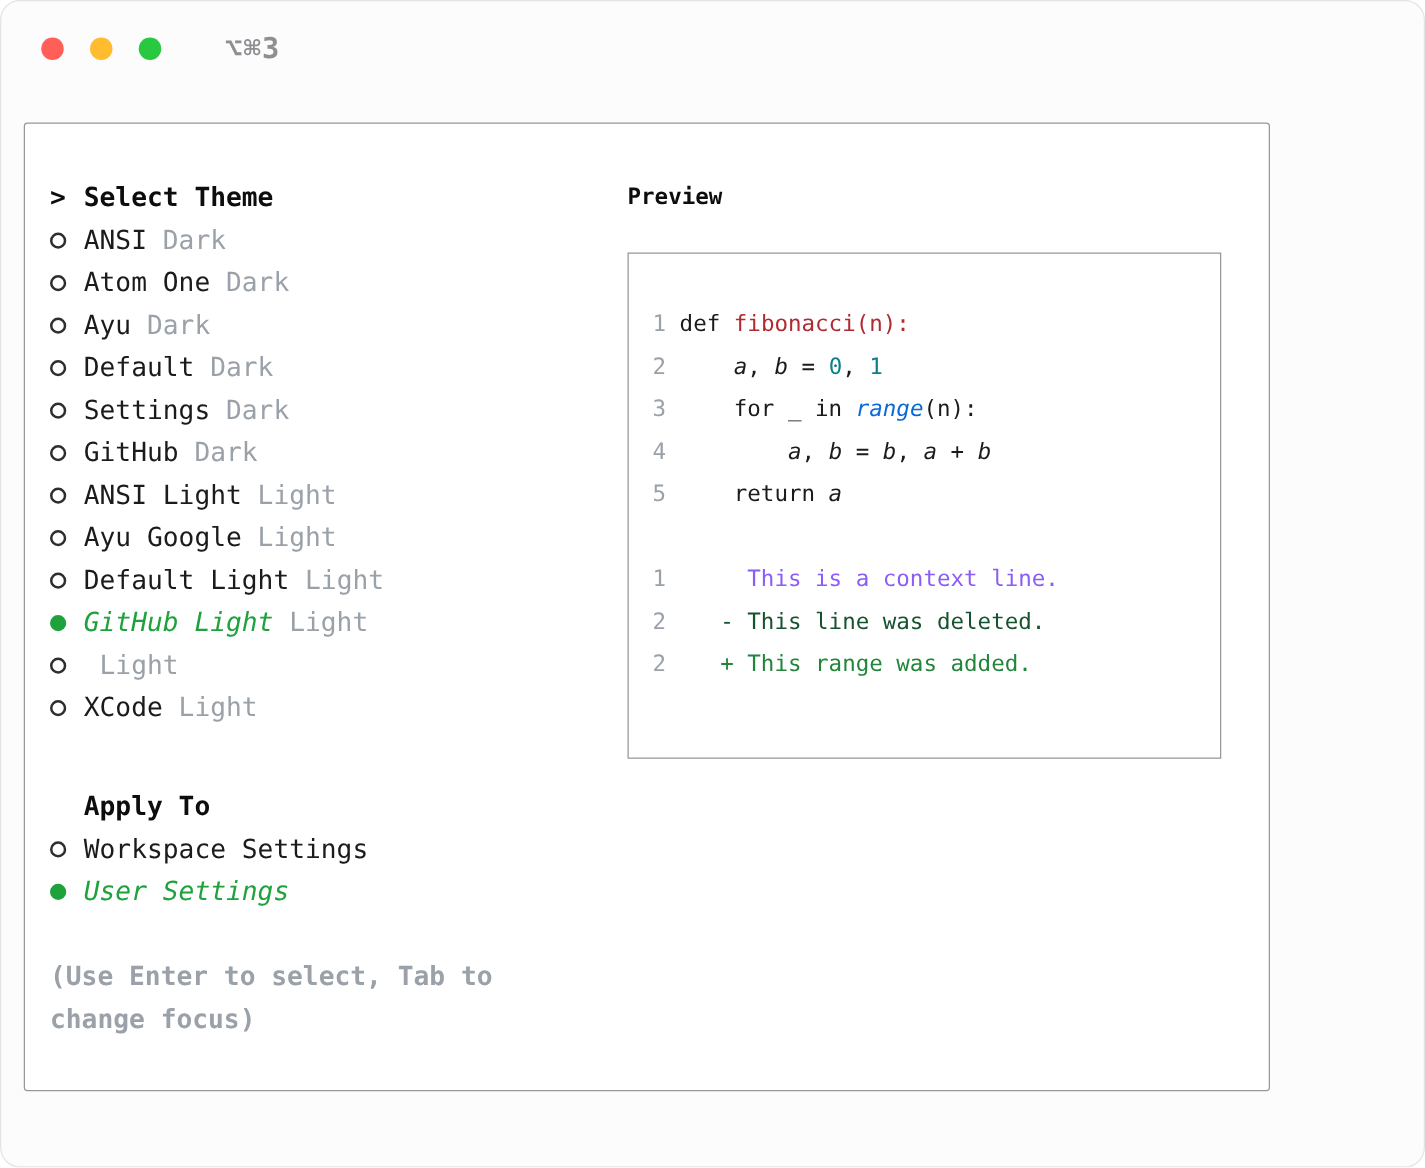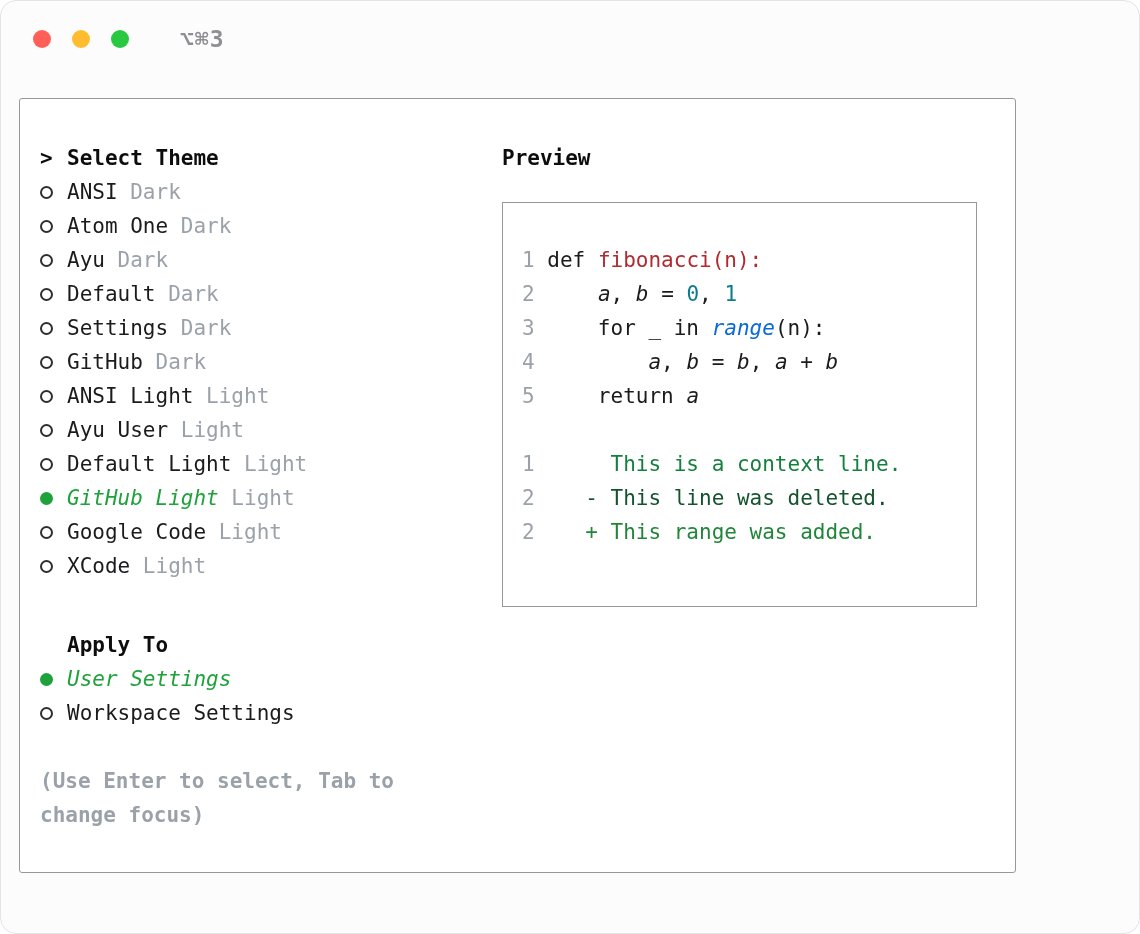--- a/index.html
+++ b/index.html
@@ -15,21 +15,21 @@
   .tl.yellow { background:#febc2e; }
   .tl.green  { background:#28c840; }
   .shortcut  { margin-left:30px; color:#8e8e93; font-size:23px; font-weight:bold; letter-spacing:1px; }
 
   
   .panel { position:absolute; left:18px; top:97px; width:997px; height:775px;
            background:#ffffff; border:1.5px solid #97979c; border-radius:3px; }
 
   .left  { position:absolute; left:20px; top:42px; width:445px;
            font-size:21px; line-height:34px; color:#1b1b1d; }
-  .right { position:absolute; left:482px; top:42px; font-size:21px; line-height:34px; color:#1b1b1d; }
+  .right { position:absolute; left:482px; top:42px; font-size:18px; line-height:34px; color:#1b1b1d; }
 
   .row { display:flex; white-space:pre; }
   .marker { display:inline-block; flex:0 0 27px; width:27px; }
   .circle { display:inline-block; width:13px; height:13px; border-radius:50%;
             border:2px solid #2e2e30; margin-top:10px; }
   .circle.filled { background:#1fa23c; border-color:#1fa23c; }
   .title-row { font-weight:bold; color:#0d0d0e; }
   .name { color:#1b1b1d; }
   .variant { color:#9aa1a9; }
   .row.selected .name { color:#1fa23c;font-style:italic; }
@@ -42,21 +42,21 @@
                  border:1.5px solid #97979c; padding:40px 0 0 19px; overflow:hidden; }
 
   .code-line, .diff-line { display:flex; white-space:pre; }
   .ln { color:#9aa1a9; margin-right:1ch; }
   .blank-line { height:34px; }
   .tk-plain   { color:#1b1b1d; }
   .tk-func    { color:#b02a30;margin-top:21px; }
   .tk-num     { color:#0d7d8c; }
   .tk-builtin { color:#0969da;font-style:italic; }
   .tk-var     { font-style:italic; color:#1b1b1d; }
-  .diff-context .dtext { color:#15803d; }
+  .diff-context .dtext { color:#8b5cf6; }
   .diff-deleted .dtext { color:#14532d; }
   .diff-added   .dtext { color:#22863a; }
 </style>
 </head>
 <body>
 
 <div class="screen">
 
   <div class="titlebar">
     <span class="tl red"></span>
@@ -74,32 +74,32 @@
       </div>
 
       <div id="theme-list">
           <div class="row"><span class="marker"><span class="circle"></span></span><span class="name">ANSI</span><span class="variant"> Dark</span></div>
           <div class="row"><span class="marker"><span class="circle"></span></span><span class="name">Atom One</span><span class="variant"> Dark</span></div>
           <div class="row"><span class="marker"><span class="circle"></span></span><span class="name">Ayu</span><span class="variant"> Dark</span></div>
           <div class="row"><span class="marker"><span class="circle"></span></span><span class="name">Default</span><span class="variant"> Dark</span></div>
           <div class="row"><span class="marker"><span class="circle"></span></span><span class="name">Settings</span><span class="variant"> Dark</span></div>
           <div class="row"><span class="marker"><span class="circle"></span></span><span class="name">GitHub</span><span class="variant"> Dark</span></div>
           <div class="row"><span class="marker"><span class="circle"></span></span><span class="name">ANSI Light</span><span class="variant"> Light</span></div>
-          <div class="row"><span class="marker"><span class="circle"></span></span><span class="name">Ayu User</span><span class="variant"> Light</span></div>
+          <div class="row"><span class="marker"><span class="circle"></span></span><span class="name">Ayu Google</span><span class="variant"> Light</span></div>
           <div class="row"><span class="marker"><span class="circle"></span></span><span class="name">Default Light</span><span class="variant"> Light</span></div>
           <div class="row selected"><span class="marker"><span class="circle filled"></span></span><span class="name">GitHub Light</span><span class="variant"> Light</span></div>
-          <div class="row"><span class="marker"><span class="circle"></span></span><span class="name">Google Code</span><span class="variant"> Light</span></div>
+          <div class="row"><span class="marker"><span class="circle"></span></span><span class="variant"> Light</span></div>
           <div class="row"><span class="marker"><span class="circle"></span></span><span class="name">XCode</span><span class="variant"> Light</span></div>
         </div>
 
       <div class="apply-title">Apply To</div>
 
       <div id="apply-list">
+          <div class="row"><span class="marker"><span class="circle"></span></span><span class="name">Workspace Settings</span></div>
           <div class="row selected"><span class="marker"><span class="circle filled"></span></span><span class="name">User Settings</span></div>
-          <div class="row"><span class="marker"><span class="circle"></span></span><span class="name">Workspace Settings</span></div>
         </div>
 
       <div class="hint">(Use Enter to select, Tab to change focus)</div>
     </div>
 
     <div class="right">
       <div class="preview-title">Preview</div>
       <div class="preview-box" id="preview-box">
           <div class="code-line"><span class="ln">1</span><span class="code-text"><span class="tk-plain">def </span><span class="tk-func">fibonacci(n):</span></span></div>
           <div class="code-line"><span class="ln">2</span><span class="code-text"><span class="tk-plain">    </span><span class="tk-var">a</span><span class="tk-plain">, </span><span class="tk-var">b</span><span class="tk-plain"> = </span><span class="tk-num">0</span><span class="tk-plain">, </span><span class="tk-num">1</span></span></div>

